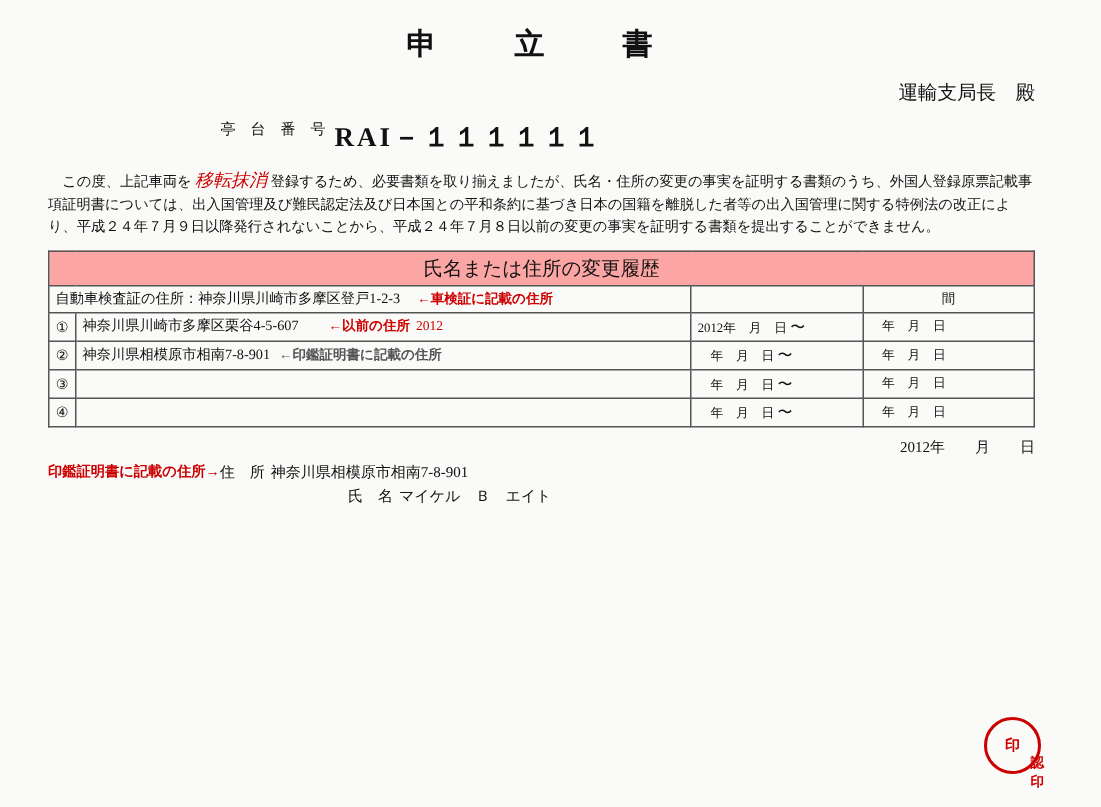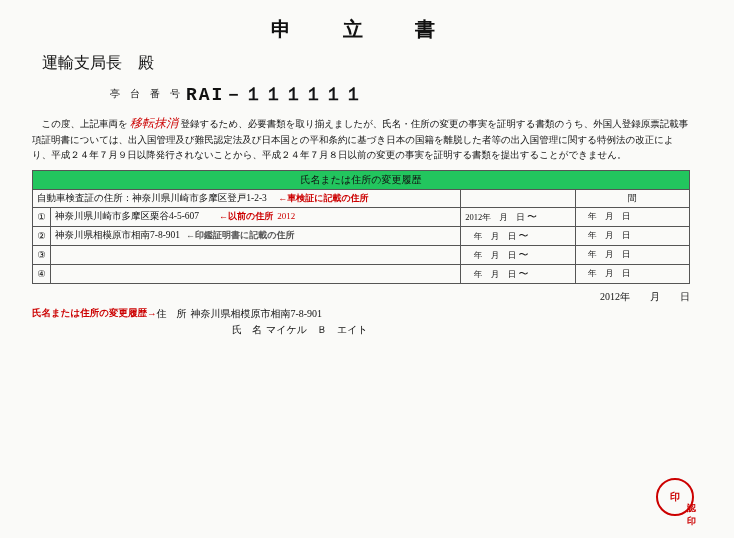--- a/index.html
+++ b/index.html
@@ -21,46 +21,46 @@
     }
     .main-title {
       text-align: center;
       font-size: 20px;
       font-weight: bold;
       letter-spacing: 16px;
       margin-bottom: 10px;
       margin-top: 4px;
     }
     .to-line {
-      font-size: 16px;
+      font-size: 13px;
       margin-bottom: 8px;
       margin-left: 10px;
+      text-align: right;
     }
     .reg-number-row {
       display: flex;
       align-items: baseline;
       margin-bottom: 4px;
       margin-left: 80px;
     }
     .reg-label {
       font-size: 10px;
       margin-right: 6px;
       white-space: nowrap;
     }
     .reg-value {
       font-size: 14px;
       font-weight: bold;
       letter-spacing: 4px;
     }
     .plate-number-row {
       display: flex;
-      align-items: center;
+      align-items: flex-start;
       margin-bottom: 8px;
-      margin-left: 78px;
-      font-family: Liberation Mono, monospace;
+      margin-left: 115px;
     }
     .plate-label {
       font-size: 10px;
       margin-right: 6px;
       white-space: nowrap;
     }
     .plate-value {
       font-size: 18px;
       font-weight: bold;
       letter-spacing: 2px;
@@ -89,22 +89,22 @@
       border-collapse: collapse;
       font-size: 9.5px;
       margin-bottom: 6px;
     }
     table.main-table td, table.main-table th {
       border: 1px solid #555;
       padding: 2px 4px;
     }
     .table-header {
       text-align: center;
-      background: #22c55e;
-      font-size: 10px;
+      background: #fca5a5;
+      font-size: 13px;
     }
     .row-num {
       text-align: center;
       width: 18px;
     }
     .addr-cell {
       position: relative;
     }
     .annotation-red {
       color: #c00;
@@ -247,21 +247,21 @@
           <td class="date-cell"><span class="row-nen">　年　月　日</span></td>
         </tr>
       </tbody>
   </table>
 
   <div class="bottom-section">
     <div class="date-stamp-row">
       <span>2012年　　月　　日</span>
     </div>
     <div class="address-row">
-      <span class="red-annotation">氏名または住所の変更履歴→</span>
+      <span class="red-annotation">印鑑証明書に記載の住所→</span>
       <span class="address-label">住　所</span>
       <span>神奈川県相模原市相南7-8-901</span>
     </div>
     <div class="name-row">
       <span style="margin-left:200px;"></span>
       <span class="name-label">氏　名</span>
       <span>マイケル　Ｂ　エイト</span>
     </div>
   </div>
 

